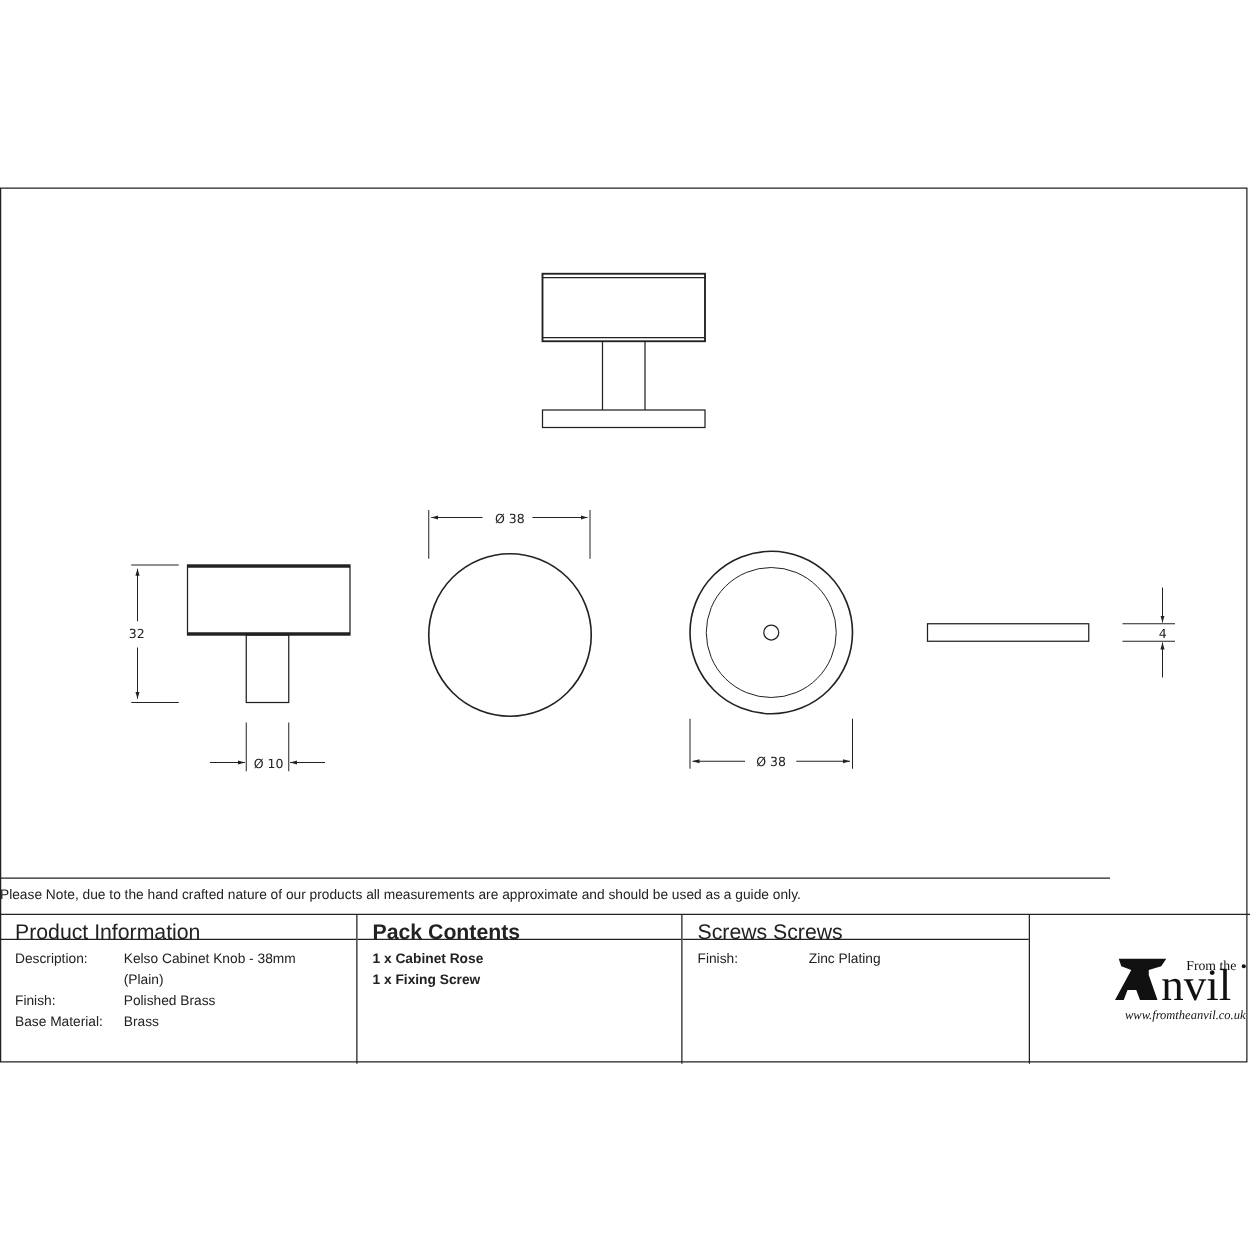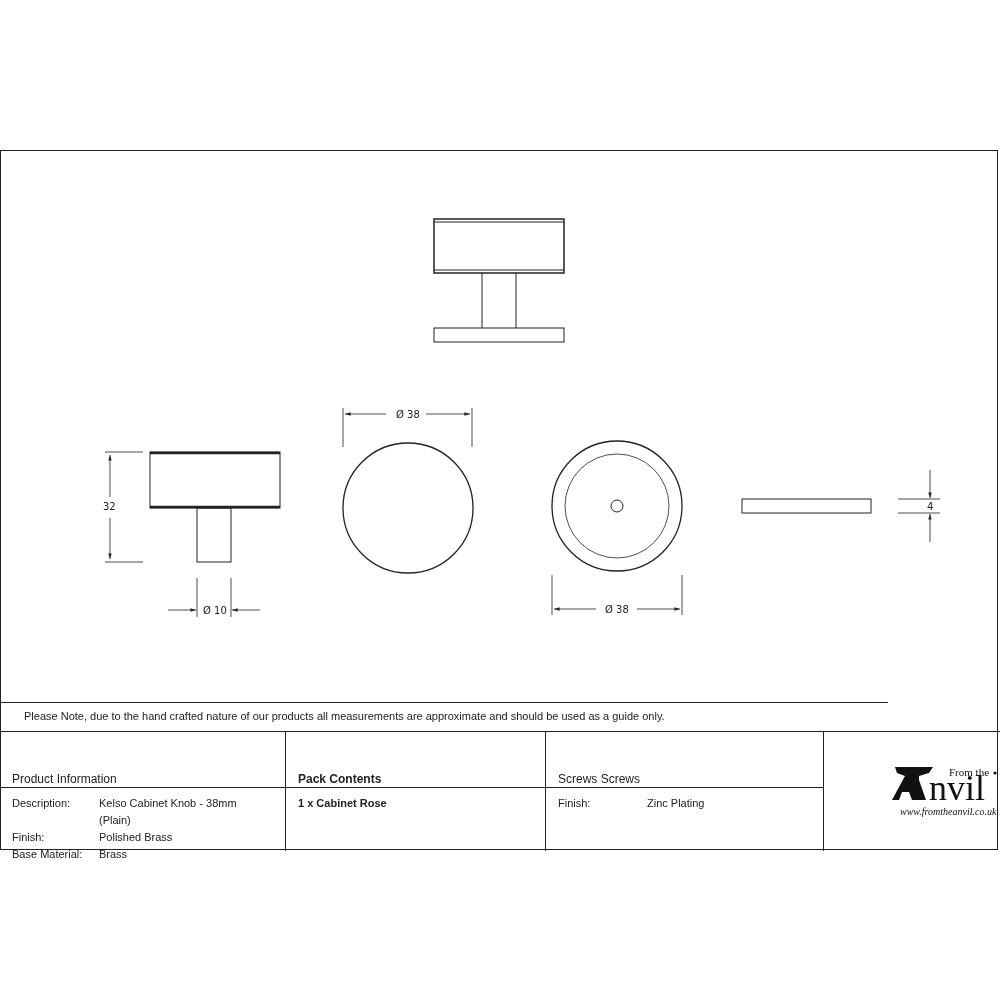--- a/index.html
+++ b/index.html
@@ -4,26 +4,26 @@
 <style>
   html, body { margin:0; padding:0; background:#fff; }
   body { width:1000px; height:1000px; position:relative; overflow:hidden;
          font-family:"Liberation Sans", "DejaVu Sans", sans-serif; color:#222; }
   .frame { position:absolute; left:0; top:150px; width:998px; height:700px;
            border:1.5px solid #222; border-right:1.5px solid #222; box-sizing:border-box; }
   svg.drawing { position:absolute; left:0; top:0; width:1000px; height:700px; }
   .dim-text { font-family:"DejaVu Sans", sans-serif; font-size:10px; fill:#222; }
   .note { position:absolute; left:0; top:702px; width:888px; height:29px;
           border-top:1.5px solid #222; box-sizing:border-box; font-size:11px;
-          padding:7px 0 0 24px; }
+          padding:7px 0 0 0; }
   .table { position:absolute; left:0; top:731px; width:1000px; height:120px;
            border-top:1.5px solid #222; box-sizing:border-box; }
   .col { position:absolute; top:0; height:119px; box-sizing:border-box; }
-  .col .hdr { height:20px; border-bottom:1.5px solid #222; font-size:12px;
-              padding:4px 0 12px 12px; box-sizing:border-box;margin-top:36px; }
+  .col .hdr { height:20px; border-bottom:1.5px solid #222; font-size:17px;
+              padding:4px 0 12px 12px; box-sizing:border-box; }
   .col .body { padding:7px 0 0 12px; font-size:11px; line-height:17px; }
   .row { display:flex; }
   .row .k { width:87px; flex:none; }
   .row.fs .k { width:89px; }
   .vdiv { position:absolute; top:0; height:119px; width:0; border-left:1.5px solid #222; }
   .logo { position:absolute; left:823px; top:0; width:177px; height:119px;padding-left:44px; }
 </style>
 </head>
 <body>
 
@@ -117,20 +117,21 @@
           <span>Brass</span>
         </div>
     </div>
   </div>
   <div class="vdiv" style="left:285px;"></div>
 
   <div class="col" style="left:286px; width:259px;font-weight:bold;">
     <div class="hdr">Pack Contents</div>
     <div class="body">
       <div>1 x Cabinet Rose</div>
+      <div>1 x Fixing Screw</div>
     </div>
   </div>
   <div class="vdiv" style="left:545px;"></div>
 
   <div class="col" style="left:546px; width:277px;">
     <div class="hdr">Screws Screws</div>
     <div class="body">
       <div class="row fs">
           <span class="k">Finish:</span>
           <span>Zinc Plating</span>

